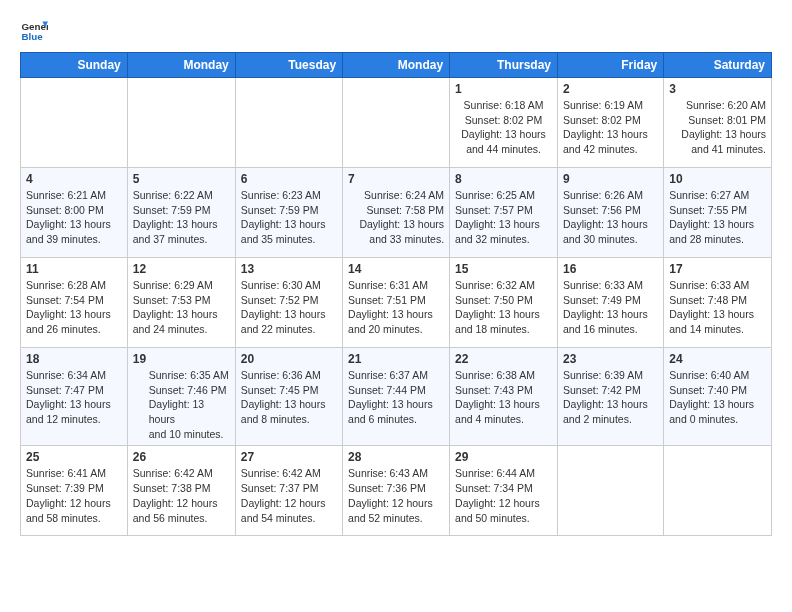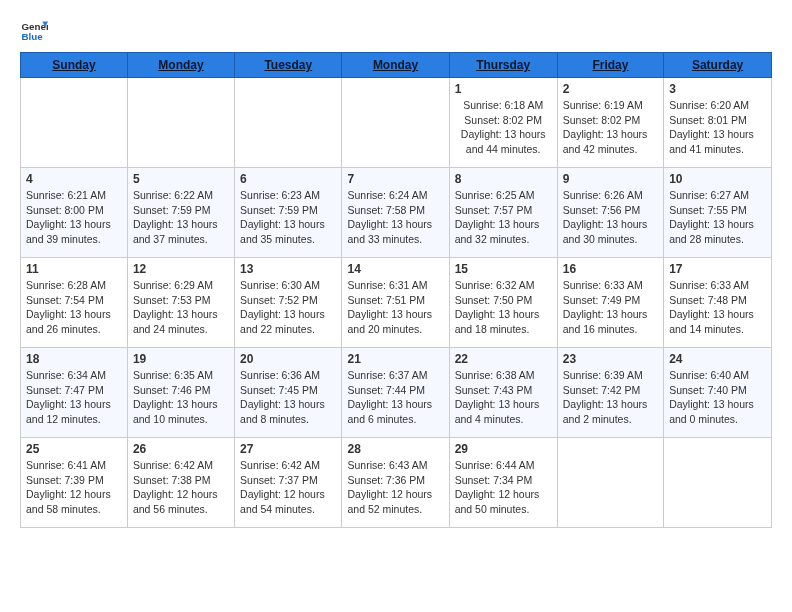--- a/index.html
+++ b/index.html
@@ -39,27 +39,26 @@
       color: #333;
       margin-top: 2px;
     }
     .calendar-table {
       width: 100%;
       border-collapse: collapse;
       font-size: 11px;
     }
     .calendar-table thead tr th {
       background-color: #2a7de1;
-      color: #0f172a;
-      text-align: center;
+      color: #ffffff;
+      text-align: right;
       padding: 5px 6px;
       font-size: 12px;
       font-weight: bold;
       border: 1px solid #1a5cb0;
-      text-decoration: underline;
     }
     .calendar-table tbody tr td {
       border: 1px solid #ccc;
       vertical-align: top;
       padding: 4px 5px;
       width: 113px;
       min-height: 80px;
       height: 90px;
     }
     .calendar-table tbody tr:nth-child(even) td {
@@ -132,21 +131,21 @@
         </td>
         <td>
           <span class="day-num">2</span>
           <div class="day-detail" style="white-space: pre-line;">Sunrise: 6:19 AM
 Sunset: 8:02 PM
 Daylight: 13 hours
 and 42 minutes.</div>
         </td>
         <td>
           <span class="day-num">3</span>
-          <div class="day-detail" style="white-space: pre-line;">Sunrise: 6:20 AM
+          <div class="day-detail" style="white-space: pre-line; text-align: right;">Sunrise: 6:20 AM
 Sunset: 8:01 PM
 Daylight: 13 hours
 and 41 minutes.</div>
         </td>
       </tr>
       <tr>
         <td>
           <span class="day-num">4</span>
           <div class="day-detail" style="white-space: pre-line;">Sunrise: 6:21 AM
 Sunset: 8:00 PM
@@ -162,21 +161,21 @@
         </td>
         <td>
           <span class="day-num">6</span>
           <div class="day-detail" style="white-space: pre-line;">Sunrise: 6:23 AM
 Sunset: 7:59 PM
 Daylight: 13 hours
 and 35 minutes.</div>
         </td>
         <td>
           <span class="day-num">7</span>
-          <div class="day-detail" style="white-space: pre-line;">Sunrise: 6:24 AM
+          <div class="day-detail" style="white-space: pre-line; text-align: right;">Sunrise: 6:24 AM
 Sunset: 7:58 PM
 Daylight: 13 hours
 and 33 minutes.</div>
         </td>
         <td>
           <span class="day-num">8</span>
           <div class="day-detail" style="white-space: pre-line;">Sunrise: 6:25 AM
 Sunset: 7:57 PM
 Daylight: 13 hours
 and 32 minutes.</div>
@@ -250,21 +249,21 @@
       <tr>
         <td>
           <span class="day-num">18</span>
           <div class="day-detail" style="white-space: pre-line;">Sunrise: 6:34 AM
 Sunset: 7:47 PM
 Daylight: 13 hours
 and 12 minutes.</div>
         </td>
         <td>
           <span class="day-num">19</span>
-          <div class="day-detail" style="white-space: pre-line;">Sunrise: 6:35 AM
+          <div class="day-detail" style="white-space: pre-line; margin-left: 16px;">Sunrise: 6:35 AM
 Sunset: 7:46 PM
 Daylight: 13 hours
 and 10 minutes.</div>
         </td>
         <td>
           <span class="day-num">20</span>
           <div class="day-detail" style="white-space: pre-line;">Sunrise: 6:36 AM
 Sunset: 7:45 PM
 Daylight: 13 hours
 and 8 minutes.</div>

